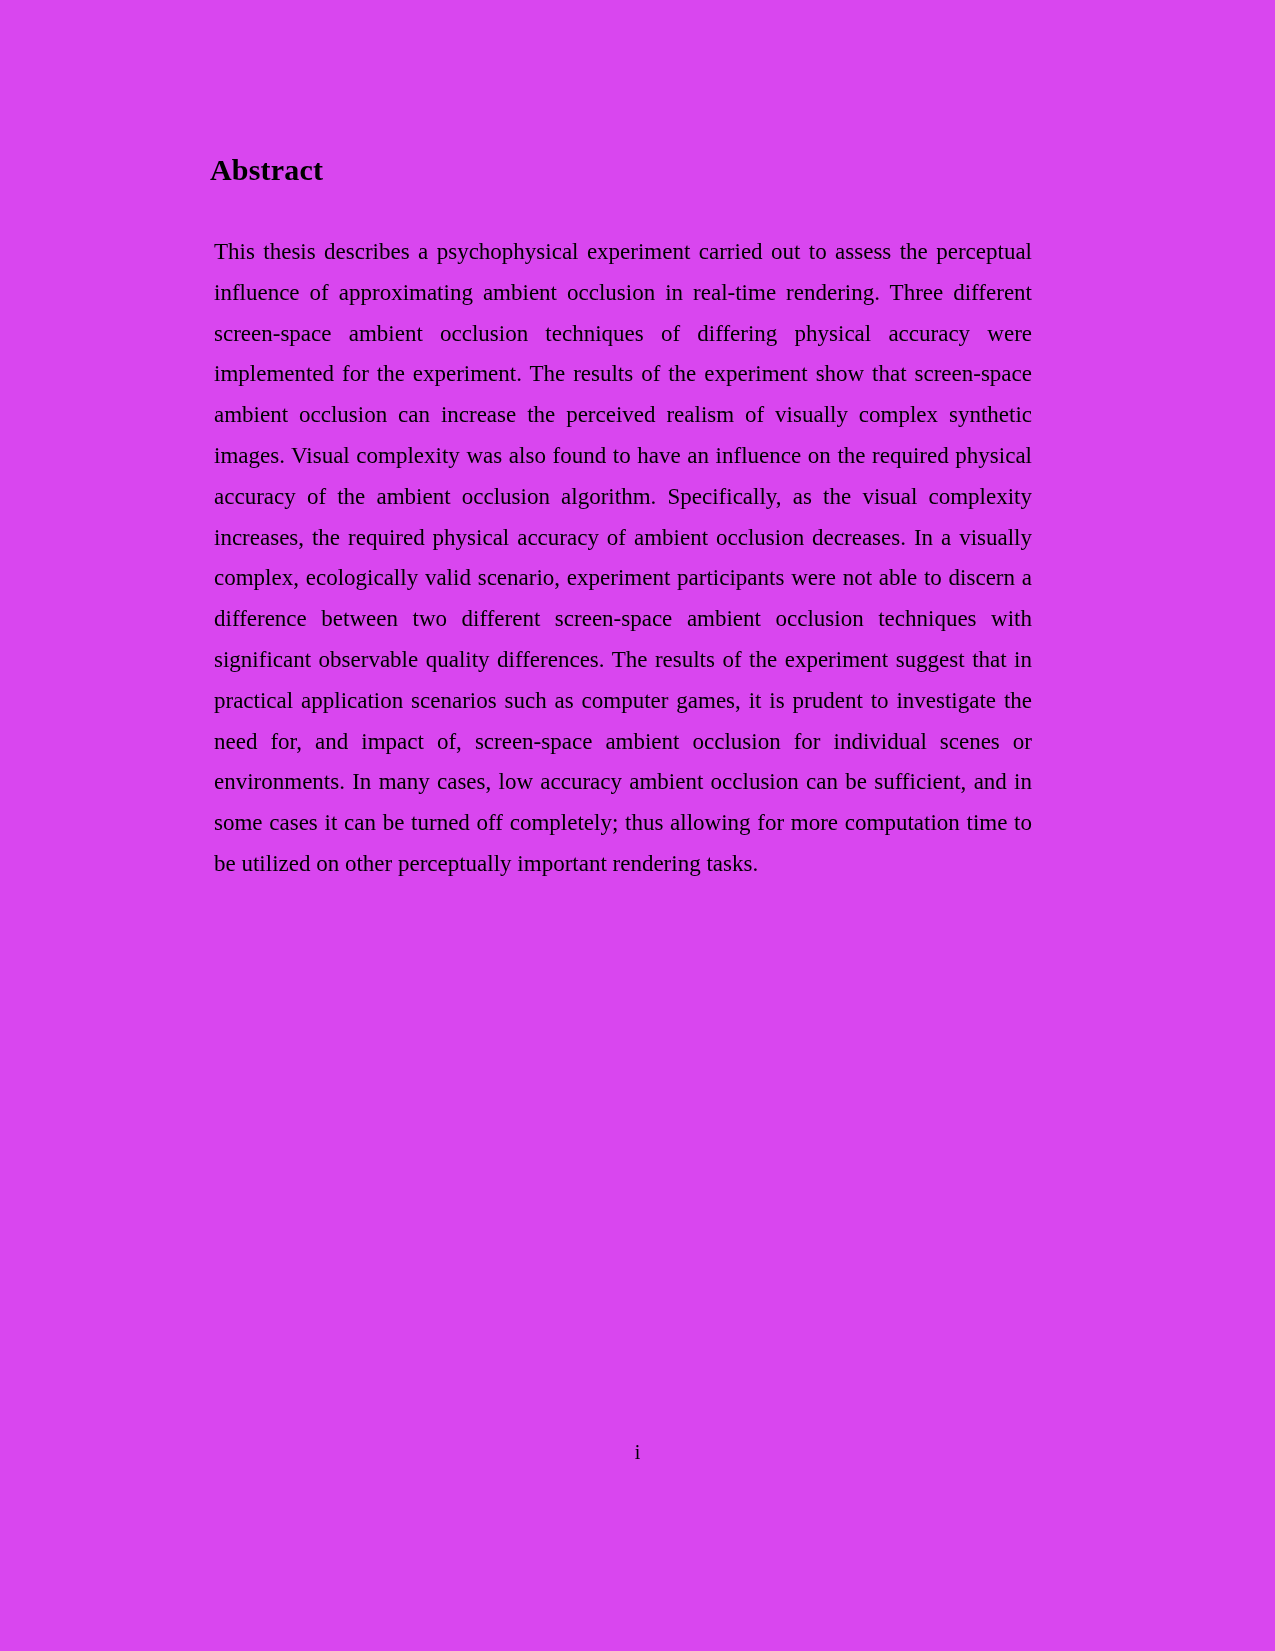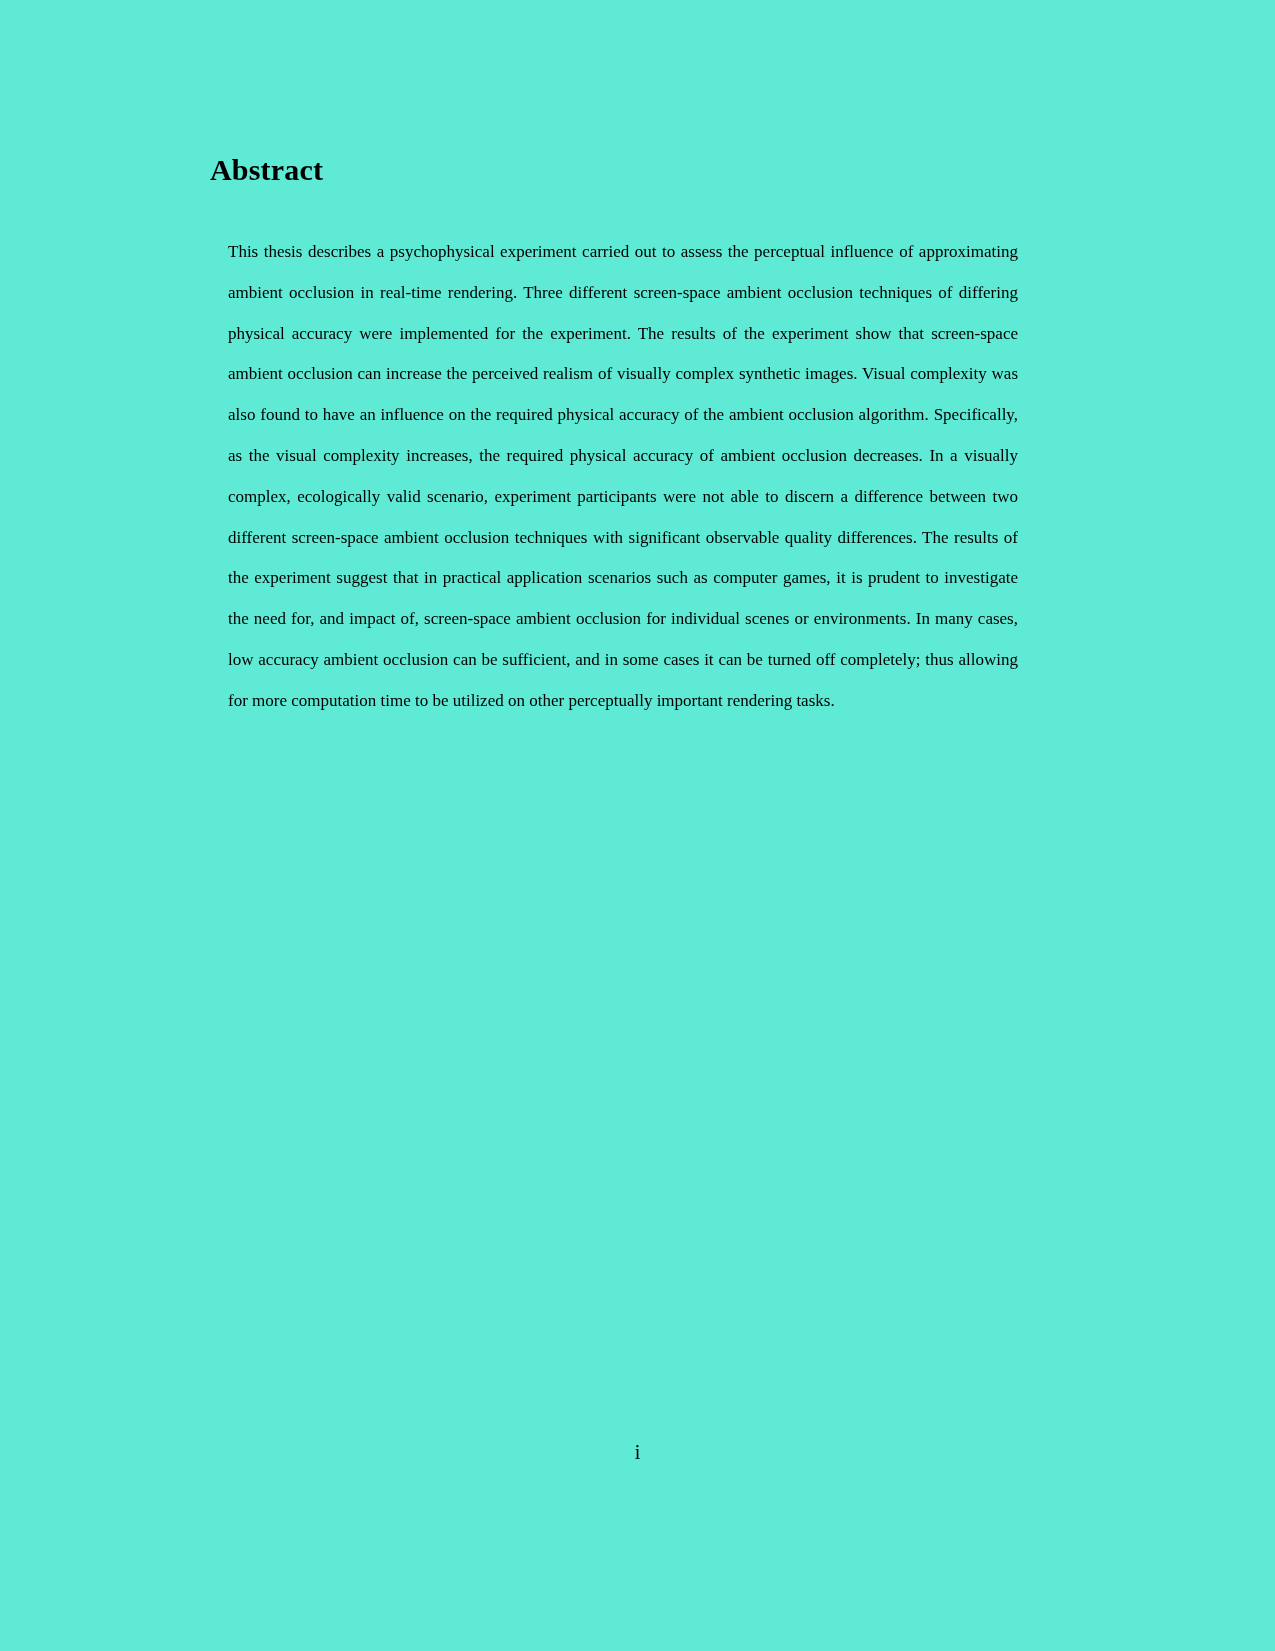--- a/index.html
+++ b/index.html
@@ -8,21 +8,21 @@
     background: #ffffff;
   }
   body {
     font-family: "Liberation Serif", "DejaVu Serif", serif;
     color: #000000;
   }
   .page {
     position: relative;
     width: 1275px;
     height: 1651px;
-    background: #5eead4;
+    background: #d946ef;
     overflow: hidden;
     box-sizing: border-box;
   }
   .content-block {
     position: absolute;
     left: 210px;
     top: 152px;
     width: 826px;
   }
   .section-heading {
@@ -30,25 +30,25 @@
     font-size: 30px;
     font-weight: bold;
     line-height: 36px;
     letter-spacing: 0.2px;
     margin: 0 0 44px 0;
     text-align: left;
     color: #000000;
   }
   .abstract-paragraph {
     font-family: "Liberation Serif", "DejaVu Serif", serif;
-    font-size: 17px;
+    font-size: 23px;
     line-height: 40.8px;
     text-align: justify;
     text-justify: inter-word;
-    margin: 18px;
+    margin: 4px;
     color: #000000;
     hyphens: none;
   }
   .page-footer {
     position: absolute;
     left: 0;
     right: 0;
     top: 1440px;
     text-align: center;
   }

